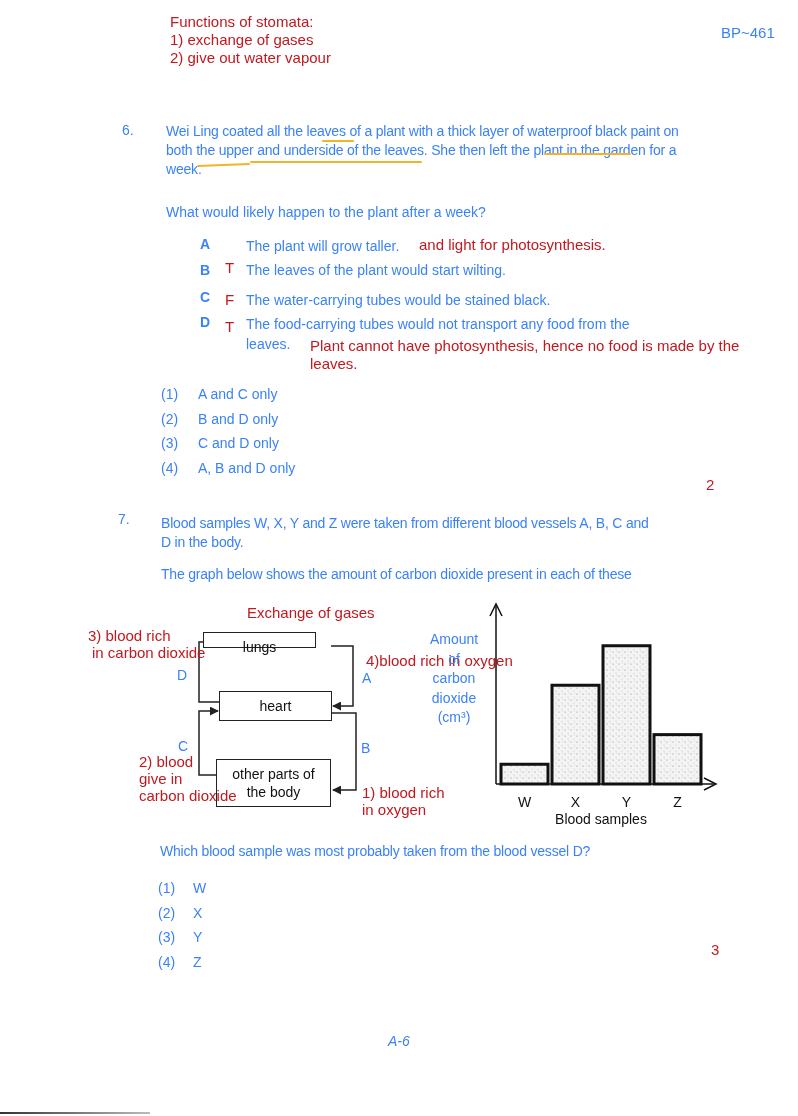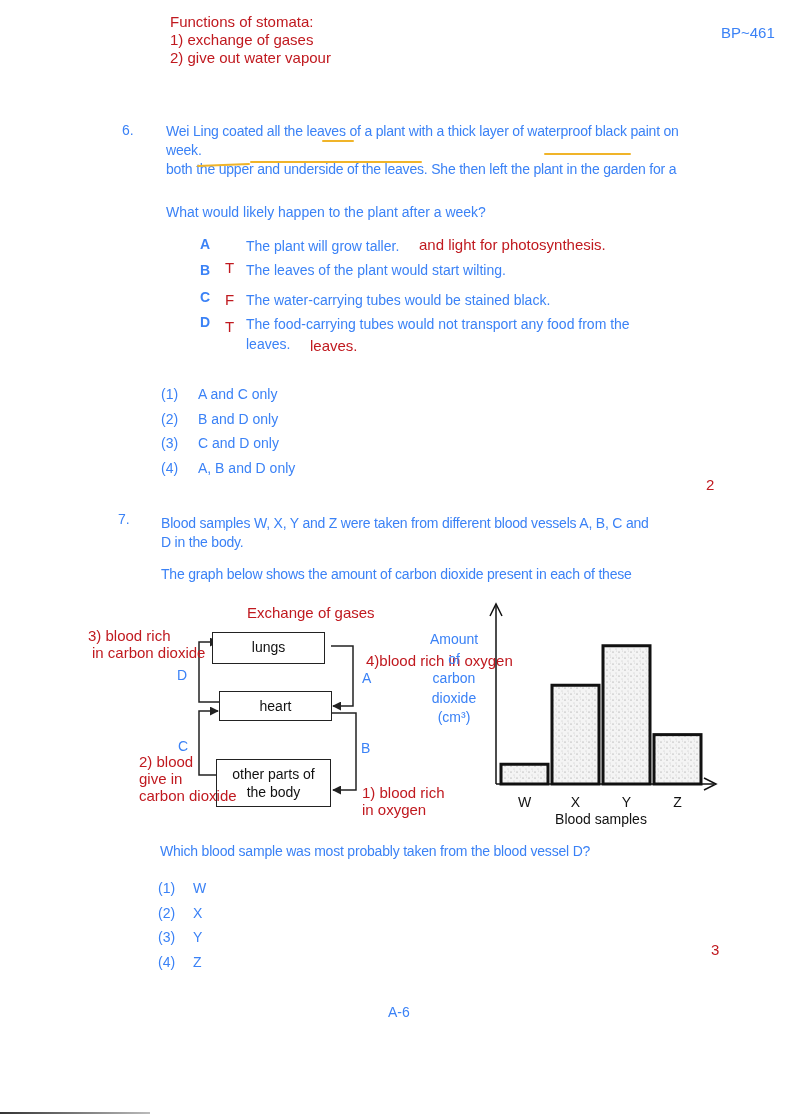--- a/index.html
+++ b/index.html
@@ -21,22 +21,22 @@
 <div class="abs red t15" style="left:170px;top:13px;line-height:18px;">
   <div>Functions of stomata:</div>
   <div>1) exchange of gases</div>
   <div>2) give out water vapour</div>
 </div>
 <div class="abs k t15" style="left:721px;top:24px;">BP~461</div>
 
 <div class="abs k t14" style="left:122px;top:122px;">6.</div>
 <div class="abs k t14" style="left:166px;top:122px;line-height:19px;letter-spacing:-0.2px;">
   <div>Wei Ling coated all the leaves of a plant with a thick layer of waterproof black paint on</div>
+  <div>both the upper and underside of the leaves. She then left the plant in the garden for a</div>
   <div>week.</div>
-  <div>both the upper and underside of the leaves. She then left the plant in the garden for a</div>
 </div>
 
 <div class="hl" style="left:322px;top:140px;width:32px;"></div>
 <div class="hl" style="left:197px;top:164px;width:53px;transform:rotate(-2deg);"></div>
 <div class="hl" style="left:250px;top:161px;width:172px;"></div>
 <div class="hl" style="left:544px;top:153px;width:87px;"></div>
 
 <div class="abs k t14" style="left:166px;top:204px;">What would likely happen to the plant after a week?</div>
 
 <div class="abs k t14" style="left:200px;top:236px;font-weight:bold;">A</div>
@@ -52,20 +52,21 @@
 
 <div class="abs k t14" style="left:200px;top:314px;font-weight:bold;">D</div>
 <div class="abs red t15" style="left:225px;top:318px;">T</div>
 <div class="abs k t14" style="left:246px;top:316px;">The food-carrying tubes would not transport any food from the</div>
 <div class="abs k t14" style="left:246px;top:336px;">leaves.</div>
 
 <div class="abs red t15" style="left:419px;top:236px;line-height:17px;">
   <div style="padding-left:0px;">and light for photosynthesis.</div>
 </div>
 <div class="abs red t15" style="left:310px;top:337px;line-height:18px;">
+  <div>Plant cannot have photosynthesis, hence no food is made by the</div>
   <div>leaves.</div>
 </div>
 
 <div class="abs k t14" style="left:161px;top:382px;line-height:24.5px;">
   <div><span style="display:inline-block;width:37px;">(1)</span><span>A and C only</span></div>
   <div><span style="display:inline-block;width:37px;">(2)</span><span>B and D only</span></div>
   <div><span style="display:inline-block;width:37px;">(3)</span><span>C and D only</span></div>
   <div><span style="display:inline-block;width:37px;">(4)</span><span>A, B and D only</span></div>
 </div>
 <div class="abs red t15" style="left:706px;top:476px;">2</div>
@@ -88,21 +89,21 @@
 
   <path d="M219,702 L199,702 L199,642 L218,642" fill="none" stroke="#222" stroke-width="1.5" marker-end="url(#ah)"></path>
 
   <path d="M331,646 L353,646 L353,706 L333,706" fill="none" stroke="#222" stroke-width="1.5" marker-end="url(#ah)"></path>
 
   <path d="M331,713 L356,713 L356,790 L333,790" fill="none" stroke="#222" stroke-width="1.5" marker-end="url(#ah)"></path>
 
   <path d="M217,775 L199,775 L199,711 L218,711" fill="none" stroke="#222" stroke-width="1.5" marker-end="url(#ah)"></path>
 </svg>
 
-<div class="box" style="left:212px;top:632px;width:113px;height:32px;line-height:28px;"><span>lungs</span></div>
+<div class="box" style="left:203px;top:632px;width:113px;height:16px;line-height:28px;"><span>lungs</span></div>
 <div class="box" style="left:219px;top:691px;width:113px;height:30px;line-height:28px;"><span>heart</span></div>
 <div class="box" style="left:216px;top:759px;width:115px;height:48px;line-height:18px;padding-top:5px;">
   <div>other parts of</div>
   <div>the body</div>
 </div>
 
 <div class="abs k t14" style="left:177px;top:667px;">D</div>
 <div class="abs k t14" style="left:362px;top:670px;">A</div>
 <div class="abs k t14" style="left:178px;top:738px;">C</div>
 <div class="abs k t14" style="left:361px;top:740px;">B</div>
@@ -160,14 +161,14 @@
 
 <div class="abs k t14" style="left:160px;top:843px;letter-spacing:-0.2px;">Which blood sample was most probably taken from the blood vessel D?</div>
 <div class="abs k t14" style="left:158px;top:876px;line-height:24.5px;">
   <div><span style="display:inline-block;width:35px;">(1)</span><span>W</span></div>
   <div><span style="display:inline-block;width:35px;">(2)</span><span>X</span></div>
   <div><span style="display:inline-block;width:35px;">(3)</span><span>Y</span></div>
   <div><span style="display:inline-block;width:35px;">(4)</span><span>Z</span></div>
 </div>
 <div class="abs red t15" style="left:711px;top:941px;">3</div>
 
-<div class="abs k t14" style="left:388px;top:1004px;">A-6</div>
+<div class="abs k t14" style="left:388px;top:1033px;font-style:italic;">A-6</div>
 <div class="abs" style="left:0;top:1112px;width:150px;height:2px;background:linear-gradient(90deg,#333,#777,#bbb);"></div>
 
 </body></html>

